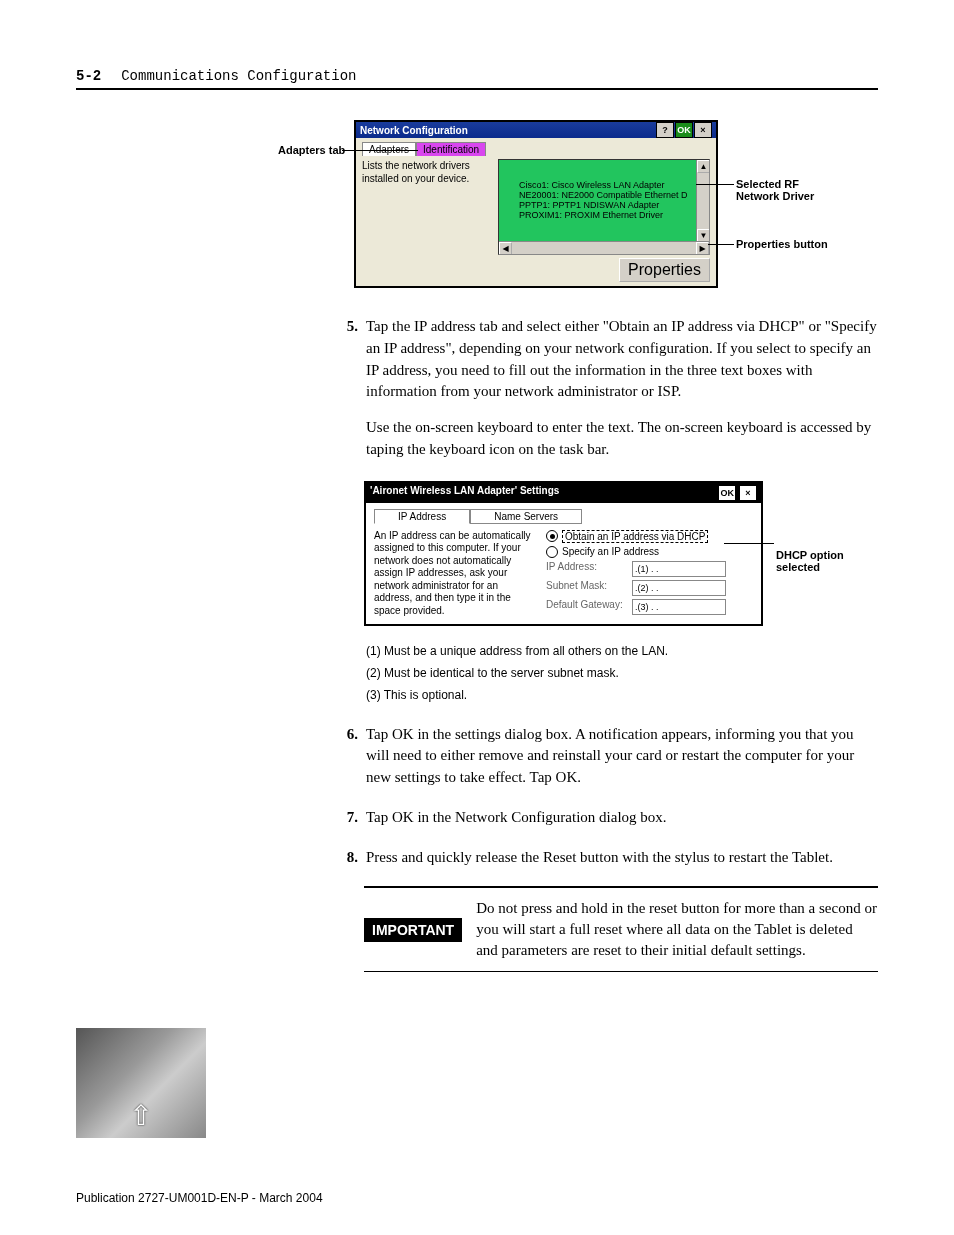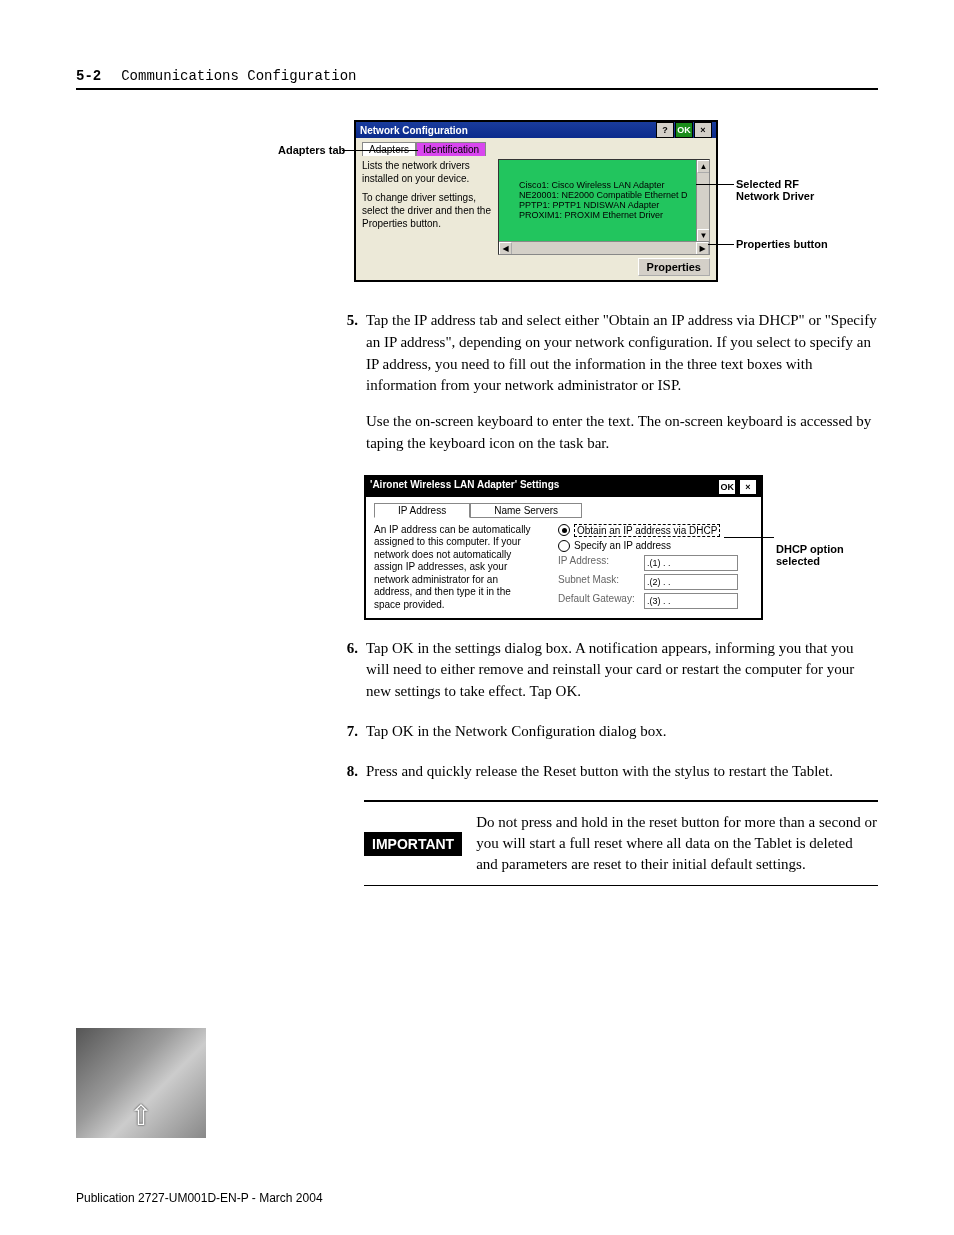--- a/index.html
+++ b/index.html
@@ -17,36 +17,36 @@
 .tabs{display:flex;margin-bottom:3px}
 .tab{border:1px solid #888;border-bottom:none;padding:1px 6px;background:#d946ef;font-size:10px}
 .tab.active{background:#fff;font-weight:normal}
 .netcfg-body{display:flex;}
 .netcfg-left{width:140px;font-size:10px;line-height:1.3}
 .adapter-list{border:1px inset #888;background:#22c55e;height:54px;width:170px;position:relative;overflow:hidden;font-size:9px;padding:20px}
 .adapter-list .row{white-space:nowrap}
 .scroll-v{position:absolute;right:0;top:0;bottom:12px;width:12px;background:#d4d0c8;border-left:1px solid #888}
 .scroll-h{position:absolute;bottom:0;left:0;right:0;height:12px;background:#d4d0c8;border-top:1px solid #888}
 .arrow{width:11px;height:11px;background:#d4d0c8;border:1px outset #fff;display:flex;align-items:center;justify-content:center;font-size:8px;position:absolute}
-.propbtn{border:1px outset #fff;background:#d4d0c8;padding:2px 8px;font-weight:bold;font-size:11px;float:right;margin-top:3px}
+.propbtn{border:1px outset #fff;background:#d4d0c8;padding:2px 8px;font-weight:normal;font-size:16px;float:right;margin-top:3px}
 .callout{position:absolute;font-family:Arial,Helvetica,sans-serif;font-weight:bold;font-size:11px}
 .callout-line{position:absolute;background:#000}
 ol.steps{margin:0;padding:0;list-style:none}
 ol.steps>li{margin-bottom:18px;line-height:1.45}
 ol.steps>li .num{font-weight:bold;display:inline-block;width:22px;text-align:right;margin-left:-30px;margin-right:8px}
 .para{margin-top:14px;line-height:1.45}
 .fig2-wrap{position:relative;margin:20px 0 18px -2px}
 .win2{border:2px solid #000;background:#fff;font-family:Tahoma,Arial,sans-serif;font-size:10px;width:395px}
 .titlebar2{background:#000;color:#fff;font-weight:bold;padding:2px 4px;display:flex;justify-content:space-between}
 .tbtn2{background:#fff;color:#000;border:1px solid #000;width:16px;height:14px;font-size:9px;font-weight:bold;display:inline-flex;align-items:center;justify-content:center}
 .win2body{padding:6px 8px}
 .tabs2{display:flex;margin-bottom:6px}
 .tab2{border:1px solid #888;padding:1px 23px;font-size:10px}
 .tab2.active{border-bottom:1px solid #fff}
-.ipbody{display:flex;gap:24px}
+.ipbody{display:flex;gap:12px}
 .ipleft{width:160px;font-size:10px;line-height:1.25}
 .ipright{font-size:10px}
 .radio-row{display:flex;align-items:center;gap:4px;margin-bottom:3px}
 .radio{width:10px;height:10px;border:1px solid #000;border-radius:50%;display:inline-flex;align-items:center;justify-content:center}
 .radio.sel::after{content:"";width:5px;height:5px;background:#000;border-radius:50%}
 .dotted{border:1px dashed #000;padding:0 2px}
 .ipfield-row{display:flex;align-items:flex-start;gap:6px;margin-bottom:3px;color:#666}
 .ipbox{border:1px solid #888;width:88px;height:14px;font-size:9px;padding:0 2px;display:flex;align-items:center;color:#000;background:#fff}
 .foot-list{font-family:Arial,Helvetica,sans-serif;font-size:12px;margin:0 0 22px 0;padding:0;list-style:none}
 .foot-list li{margin-bottom:8px}
@@ -82,21 +82,20 @@
         </div>
         <div class="winbody">
           <div class="tabs">
             <div class="tab active">Adapters</div>
             <div class="tab">Identification</div>
           </div>
           <div class="netcfg-body">
             <div class="netcfg-left">
               <div>Lists the network drivers installed on your device.</div>
               <div style="height:6px"></div>
-              <div>To change driver settings, select the driver and then the Properties button.</div>
             </div>
             <div style="flex:1">
               <div class="adapter-list">
                 <div class="row">Cisco1: Cisco Wireless LAN Adapter</div>
                 <div class="row">NE20001: NE2000 Compatible Ethernet D</div>
                 <div class="row">PPTP1: PPTP1 NDISWAN Adapter</div>
                 <div class="row">PROXIM1: PROXIM Ethernet Driver</div>
                 <div class="scroll-v">
                     <div class="arrow" style="top:0">▲</div>
                     <div class="arrow" style="bottom:0">▼</div>
@@ -159,20 +158,25 @@
                   <span class="ipbox">.(3)   .   .</span>
                 </div>
             </div>
           </div>
         </div>
       </div>
       <div class="callout" style="left:412px;top:68px;width:90px">DHCP option selected</div>
       <div class="callout-line" style="left:360px;top:62px;width:50px;height:1px"></div>
     </div>
 
+    <ul class="foot-list">
+      <li>(1)   Must be a unique address from all others on the LAN.</li>
+      <li>(2)   Must be identical to the server subnet mask.</li>
+      <li>(3)   This is optional.</li>
+    </ul>
 
     <ol class="steps">
       <li><span class="num">6.</span><span>Tap OK in the settings dialog box. A notification appears, informing you that you will need to either remove and reinstall your card or restart the computer for your new settings to take effect. Tap OK.</span></li>
       <li><span class="num">7.</span><span>Tap OK in the Network Configuration dialog box.</span></li>
       <li><span class="num">8.</span><span>Press and quickly release the Reset button with the stylus to restart the Tablet.</span></li>
     </ol>
 
     <div class="important-block">
       <div class="imp-label">IMPORTANT</div>
       <div class="imp-text">Do not press and hold in the reset button for more than a second or you will start a full reset where all data on the Tablet is deleted and parameters are reset to their initial default settings.</div>

